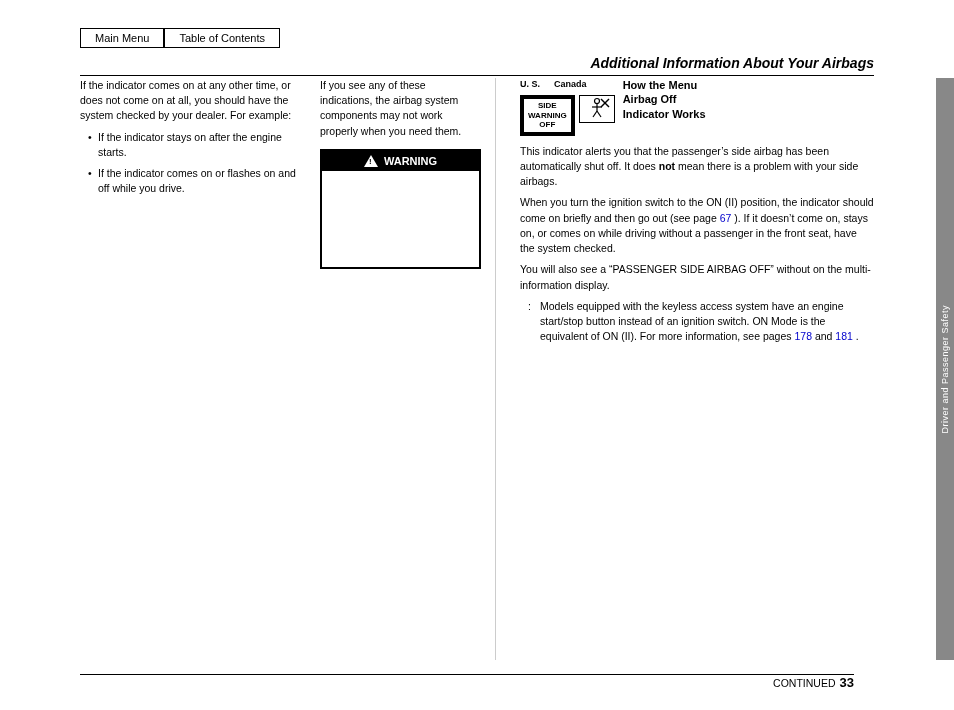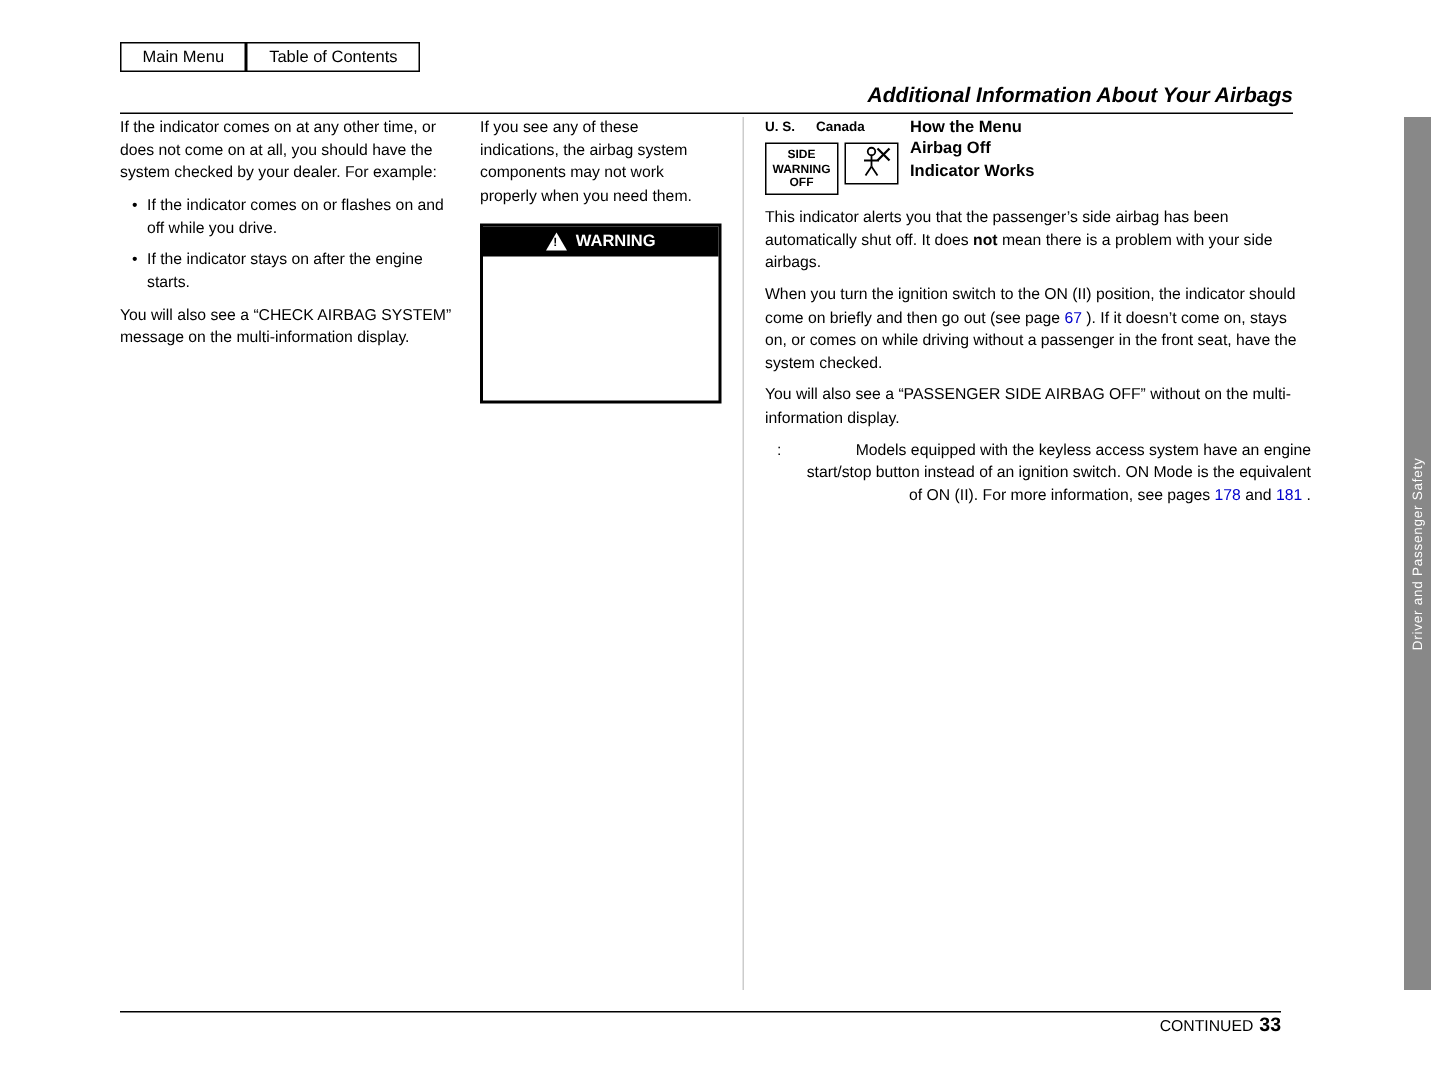--- a/index.html
+++ b/index.html
@@ -36,21 +36,21 @@
       background: #fff;
       cursor: pointer;
       font-family: Arial, Helvetica, sans-serif;
     }
 
     
     .page-title-area {
       position: absolute;
       top: 55px;
       left: 80px;
-      right: 92px;
+      right: 80px;
       text-align: right;
       border-bottom: 1.5px solid #000;
       padding-bottom: 4px;
     }
 
     .page-title {
       font-size: 14px;
       font-weight: bold;
       font-style: italic;
     }
@@ -133,21 +133,21 @@
       gap: 6px;
       margin: -10px -10px 8px -10px;
     }
 
     
     .right-column {
       flex: 1;
       font-size: 10.5px;
       line-height: 1.45;
       border-left: 1px solid #ccc;
-      padding-left: 14px;
+      padding-left: 24px;
     }
 
     .indicator-header {
       display: flex;
       align-items: flex-start;
       gap: 8px;
       margin-bottom: 8px;
     }
 
     .indicator-boxes {
@@ -173,21 +173,21 @@
       font-size: 9px;
       font-weight: bold;
     }
 
     .indicator-icon-row {
       display: flex;
       gap: 4px;
     }
 
     .indicator-box-us {
-      border: 1px solid #000000;
+      border: 4px solid #000000;
       padding: 2px 4px;
       font-size: 8px;
       font-weight: bold;
       text-align: center;
       line-height: 1.2;
     }
 
     .indicator-box-canada {
       border: 1px solid #000;
       width: 36px;
@@ -211,21 +211,20 @@
     .bold-text {
       font-weight: bold;
     }
 
     .colon-section {
       padding-left: 20px;
       position: relative;
       margin-top: 6px;
       font-size: 10.5px;
       line-height: 1.45;
-      text-align: right;
     }
 
     .colon-section::before {
       content: ":";
       position: absolute;
       left: 8px;
     }
 
     
     .right-sidebar-tab {
@@ -298,24 +297,23 @@
 
   <div class="right-sidebar-tab">
     <span class="sidebar-tab-text">Driver and Passenger Safety</span>
   </div>
 
   <div class="content-area">
 
     <div class="left-column">
       <p>If the indicator comes on at any other time, or does not come on at all, you should have the system checked by your dealer. For example:</p>
       <ul class="bullet-list">
+        <li>If the indicator stays on after the engine starts.</li>
         <li>If the indicator comes on or flashes on and off while you drive.</li>
-        <li>If the indicator stays on after the engine starts.</li>
       </ul>
-      <p>You will also see a “CHECK AIRBAG SYSTEM” message on the multi-information display.</p>
     </div>
 
     <div class="middle-column">
       <p class="middle-text">If you see any of these indications, the airbag system components may  not work properly when you need them.</p>
       <div class="warning-box">
         <div class="warning-header">
           <span style="display:inline-block; width:0; height:0; border-left:7px solid transparent; border-right:7px solid transparent; border-bottom:12px solid white; position:relative;">
             <span style="position:absolute; top:2px; left:-2px; color:#000; font-size:8px; font-weight:bold;">!</span>
           </span>
           <span>WARNING</span>

